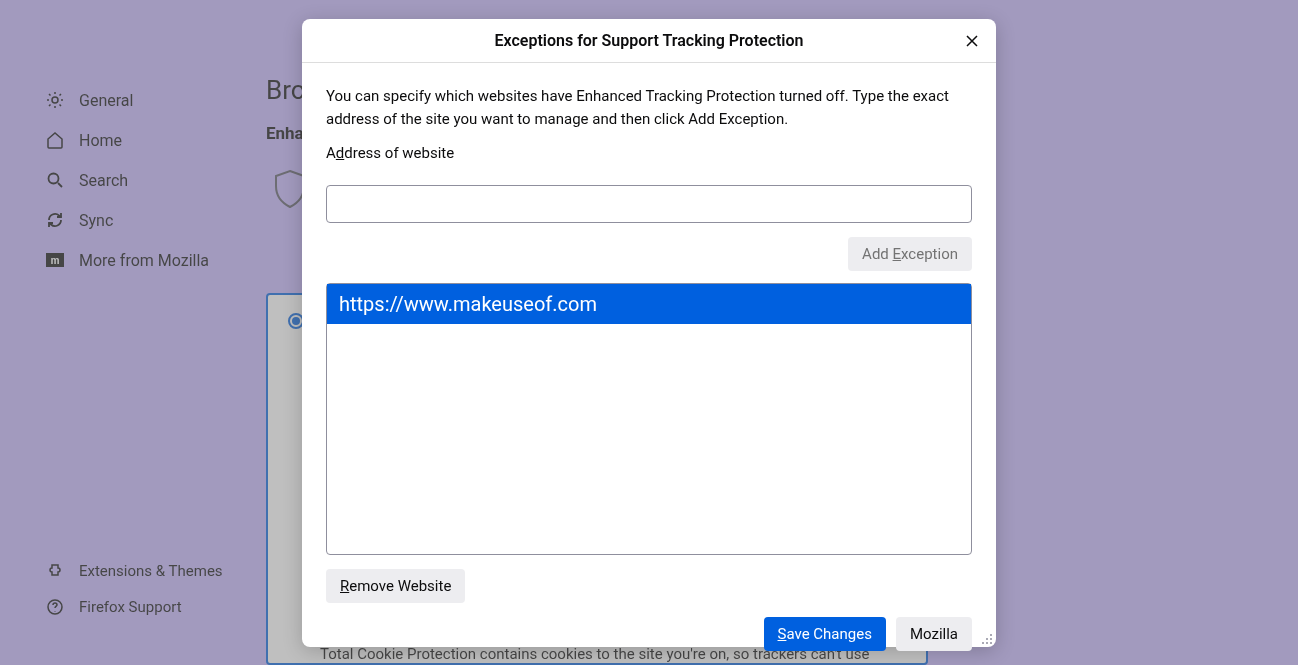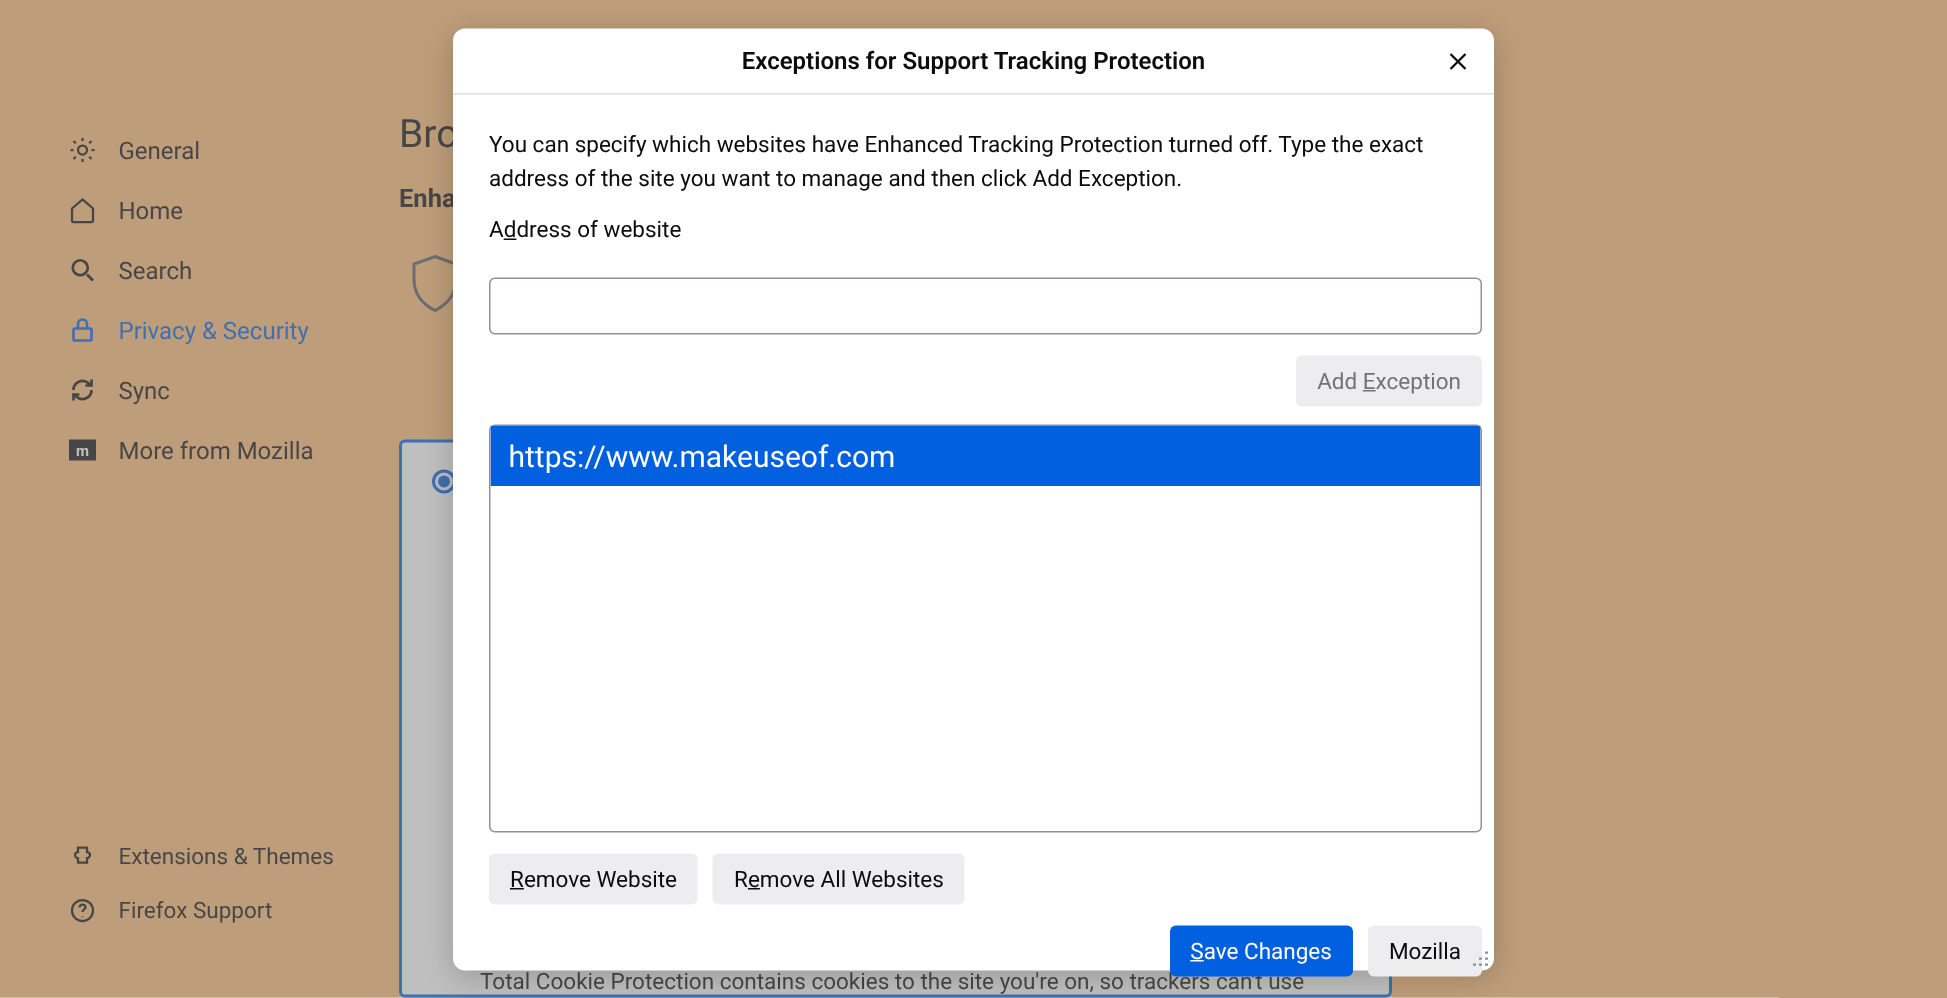--- a/index.html
+++ b/index.html
@@ -1,18 +1,18 @@
 <!DOCTYPE html>
 <html><head>
 <meta charset="utf-8">
 <style>
 * { box-sizing: border-box; margin: 0; padding: 0; font-family: -apple-system, BlinkMacSystemFont, "Segoe UI", Roboto, sans-serif; }
 body { background: #f0f0f0; width: 1298px; height: 665px; overflow: hidden; position: relative; }
 
-.page-bg { position: absolute; inset: 0; background: #fdba74; }
+.page-bg { position: absolute; inset: 0; background: #c4b5fd; }
 .backdrop-overlay { position: absolute; inset: 0; background: rgba(128,128,128,0.5); }
 
 .sidebar { position: absolute; left: 45px; top: 80px; width: 200px; }
 .nav-item { display: flex; align-items: center; gap: 14px; padding: 10px 0; cursor: pointer; color: #0c0c0d; font-size: 16px; }
 .nav-item.active { color: #0060df; }
 .nav-icon { width: 20px; height: 20px; display: flex; align-items: center; justify-content: center; }
 .bottom-links { position: absolute; left: 45px; bottom: 40px; width: 220px; }
 .bottom-link { display: flex; align-items: center; gap: 14px; padding: 8px 0; cursor: pointer; color: #0c0c0d; font-size: 15px; }
 
 .main-area { position: absolute; left: 266px; top: 75px; right: 350px; }
@@ -22,21 +22,21 @@
 .option-box { position: absolute; left: 266px; top: 293px; width: 662px; height: 372px; border: 2px solid #0060df; border-radius: 4px; background: #fff; padding: 18px 20px; }
 .radio-row { display: flex; align-items: center; gap: 10px; }
 .radio-dot { width: 16px; height: 16px; border: 2px solid #0060df; border-radius: 50%; display: inline-flex; align-items: center; justify-content: center; }
 .radio-dot::after { content: ""; width: 8px; height: 8px; background: #0060df; border-radius: 50%; }
 .cookie-text { position: absolute; left: 320px; top: 645px; width: 600px; font-size: 15px; color: #0c0c0d; }
 
 .dialog { position: absolute; left: 302px; top: 19px; width: 694px; height: 628px; background: #fff; border-radius: 8px; box-shadow: 0 4px 20px rgba(0,0,0,0.2); display: flex; flex-direction: column; }
 .dialog-header { display: flex; align-items: center; justify-content: center; padding: 12px 20px; border-bottom: 1px solid #ddd; position: relative; }
 .dialog-title { font-size: 16px; font-weight: 600; color: #0c0c0d; }
 .close-btn { position: absolute; right: 14px; top: 12px; width: 20px; height: 20px; display: flex; align-items: center; justify-content: center; cursor: pointer; font-size: 20px; color: #0c0c0d; }
-.dialog-body { padding: 22px 8px 12px 24px; flex: 1; display: flex; flex-direction: column; }
+.dialog-body { padding: 22px 24px 12px 24px; flex: 1; display: flex; flex-direction: column; }
 .desc-text { font-size: 15px; color: #0c0c0d; line-height: 1.5; margin-bottom: 14px; }
 .field-label { font-size: 15px; color: #0c0c0d; margin-bottom: 23px; }
 .field-label .ul { text-decoration: underline; }
 .text-input { width: 100%; height: 38px; border: 1px solid #8f8f9d; border-radius: 4px; padding: 0 10px; font-size: 14px; margin-bottom: 14px; }
 .add-row { display: flex; justify-content: flex-end; margin-bottom: 12px; }
 .btn { padding: 8px 14px; border-radius: 4px; border: none; font-size: 15px; cursor: pointer; }
 .btn-disabled { background: #ededf0; color: #737373; cursor: default; }
 .btn-grey { background: #ededf0; color: #0c0c0d; }
 .btn-primary { background: #0060df; color: #fff; }
 .list-box { border: 1px solid #8f8f9d; border-radius: 4px; display: flex; flex-direction: column; height: 272px; margin-bottom: 14px; }
@@ -77,29 +77,20 @@
       <span>Home</span>
     </div>
     <div class="nav-item">
       <span class="nav-icon">
         <svg width="20" height="20" viewBox="0 0 20 20" fill="none" stroke="#0c0c0d" stroke-width="1.8">
             <circle cx="8.5" cy="8.5" r="5"></circle>
             <path d="M13 13l4 4"></path>
           </svg>
       </span>
       <span>Search</span>
-    </div>
-    <div class="nav-item active">
-      <span class="nav-icon">
-        <svg width="20" height="20" viewBox="0 0 20 20" fill="none" stroke="#0060df" stroke-width="1.8">
-            <rect x="4" y="9" width="12" height="8" rx="1"></rect>
-            <path d="M7 9V6a3 3 0 016 0v3"></path>
-          </svg>
-      </span>
-      <span>Privacy &amp; Security</span>
     </div>
     <div class="nav-item">
       <span class="nav-icon">
         <svg width="20" height="20" viewBox="0 0 20 20" fill="none" stroke="#0c0c0d" stroke-width="1.8">
             <path d="M4 10a6 6 0 0110-4.5L16 7M16 10a6 6 0 01-10 4.5L4 13"></path>
             <path d="M16 3v4h-4M4 17v-4h4"></path>
           </svg>
       </span>
       <span>Sync</span>
     </div>
@@ -175,21 +166,20 @@
     </div>
 
     <div class="list-box">
       <div class="list-body">
         <div class="list-row selected">https://www.makeuseof.com</div>
       </div>
     </div>
 
     <div class="remove-row">
       <button class="btn btn-grey"><span class="ul">R</span><span>emove Website</span></button>
-      <button class="btn btn-grey"><span>R</span><span class="ul">e</span><span>move All Websites</span></button>
     </div>
 
     <div class="footer-row">
       <button class="btn btn-primary"><span class="ul">S</span><span>ave Changes</span></button>
       <button class="btn btn-grey">Mozilla</button>
     </div>
   </div>
   <div class="resize-grip">
     <svg width="14" height="14" viewBox="0 0 14 14">
         <path d="M2 12h2M6 12h2M10 12h2M6 8h2M10 8h2M10 4h2" stroke="#8f8f9d" stroke-width="1.5"></path>

